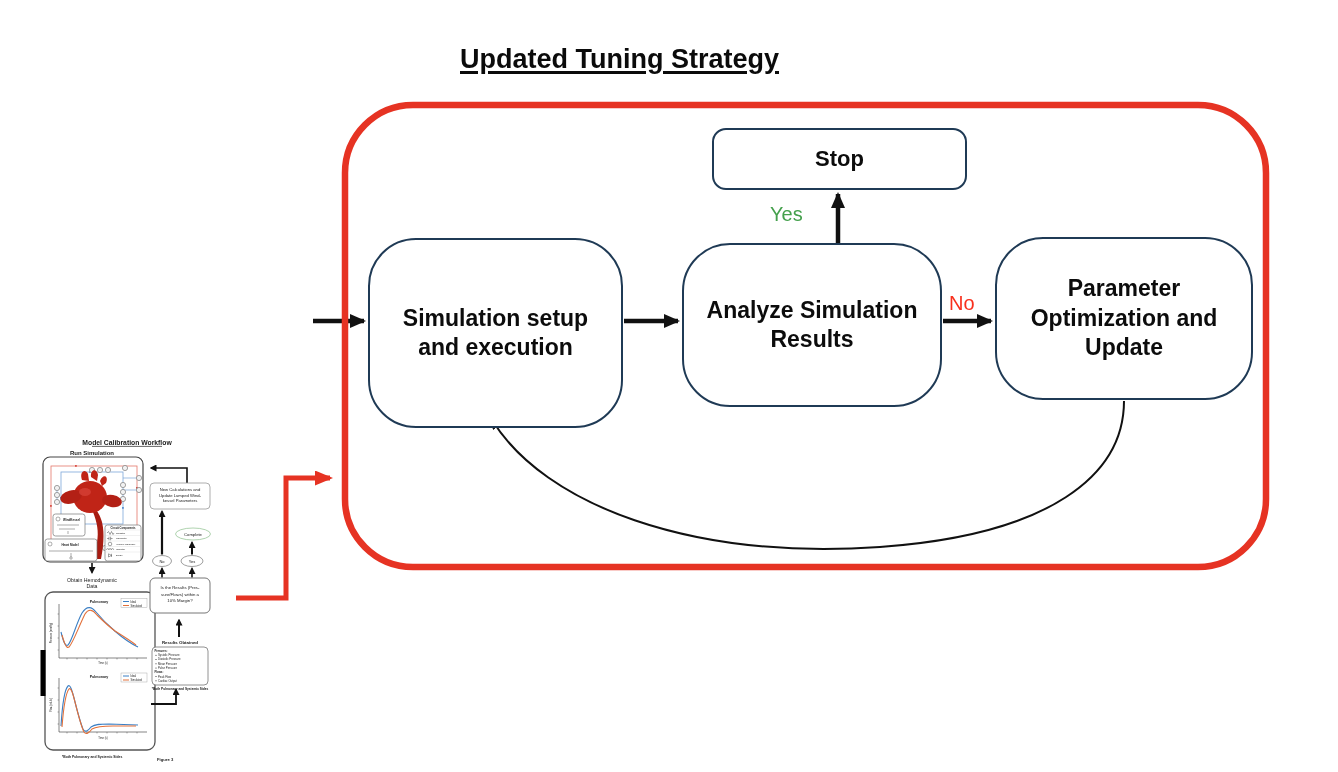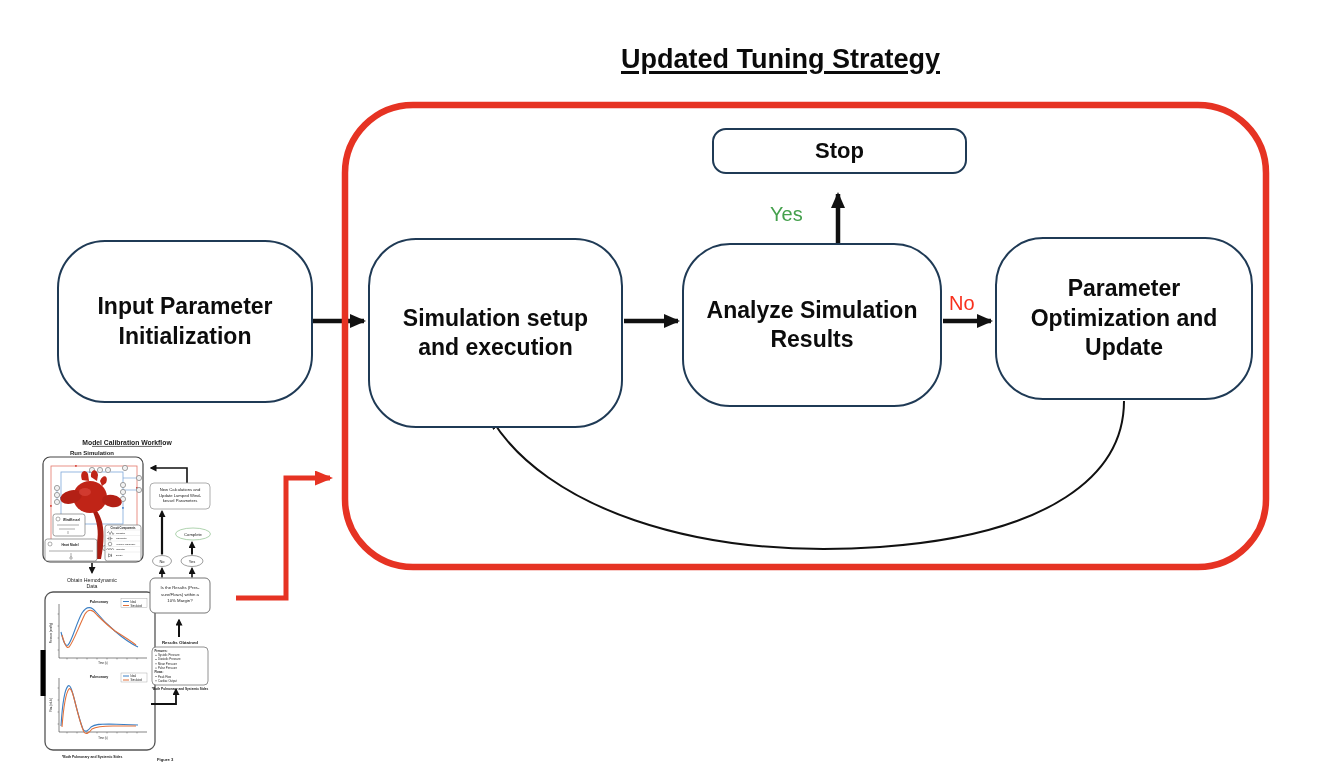--- a/index.html
+++ b/index.html
@@ -1,30 +1,30 @@
 <!DOCTYPE html>
 <html><head>
 <meta charset="utf-8">
 <style>
   html,body{margin:0;padding:0;background:#fff;}
   #canvas{position:relative;width:1338px;height:772px;background:#fff;
           font-family:"Liberation Sans",sans-serif;overflow:hidden;}
   .layer{position:absolute;left:0;top:0;}
-  .title{position:absolute;left:460px;top:44px;width:480px;text-align:right;
+  .title{position:absolute;left:460px;top:44px;width:480px;text-align:left;
          font-size:27px;font-weight:bold;color:#0b0b0b;
          text-decoration:underline;text-decoration-thickness:2.5px;text-underline-offset:3px;}
   .box{position:absolute;display:flex;align-items:center;justify-content:center;
        text-align:center;border:2.5px solid #1f3a55;border-radius:48px;background:#fff;
        font-weight:bold;font-size:23px;line-height:1.28;color:#0c0c0c;
        padding:0 14px;box-sizing:border-box;}
   #box-input{left:57px;top:240px;width:256px;height:163px;}
   #box-sim{left:368px;top:238px;width:255px;height:190px;}
   #box-analyze{left:682px;top:243px;width:260px;height:164px;}
   #box-param{left:995px;top:237px;width:258px;height:163px;}
-  #box-stop{left:712px;top:128px;width:255px;height:46px;border-radius:14px;font-size:22px;}
+  #box-stop{left:712px;top:128px;width:255px;height:62px;border-radius:14px;font-size:22px;}
   .edge-label{position:absolute;font-size:20px;font-weight:normal;}
   #label-yes{left:770px;top:203px;color:#44a04c;}
   #label-no{left:949px;top:292px;color:#f8301d;}
   .inset{position:absolute;left:35px;top:428px;}
   svg text{font-family:"Liberation Sans",sans-serif;fill:#1a1a1a;}
 </style>
 </head>
 <body>
 
 <div id="canvas">
@@ -46,21 +46,20 @@
 
     <line x1="313" y1="321" x2="364" y2="321" stroke="#111" stroke-width="4.5" marker-end="url(#ah)"></line>
     <line x1="624" y1="321" x2="678" y2="321" stroke="#111" stroke-width="4.5" marker-end="url(#ah)"></line>
     <line x1="943" y1="321" x2="991" y2="321" stroke="#111" stroke-width="4.5" marker-end="url(#ah)"></line>
     <line x1="838" y1="245" x2="838" y2="194" stroke="#111" stroke-width="4.5" marker-end="url(#ah)"></line>
     <path d="M1124 401 C1124 475, 1050 535, 880 547 C690 560, 545 505, 492 420" fill="none" stroke="#111" stroke-width="2" marker-end="url(#ah-sm)"></path>
     <path d="M236 598 L286 598 L286 478 L330 478" fill="none" stroke="#e63323" stroke-width="5" marker-end="url(#ah-red)"></path>
     <rect x="345" y="105" width="921" height="462" rx="68" fill="none" stroke="#e63323" stroke-width="6.5"></rect>
   </svg>
 
-  <div class="box" id="box-input">Input Parameter Initialization</div>
   <div class="box" id="box-sim">Simulation setup and execution</div>
   <div class="box" id="box-param">Parameter Optimization and Update</div>
   <div class="box" id="box-analyze">Analyze Simulation Results</div>
   <div class="box" id="box-stop">Stop</div>
 
   <div class="edge-label" id="label-yes">Yes</div>
   <div class="edge-label" id="label-no">No</div>
 
   <svg class="inset" width="220" height="344" viewBox="0 0 220 344">
     <defs>

